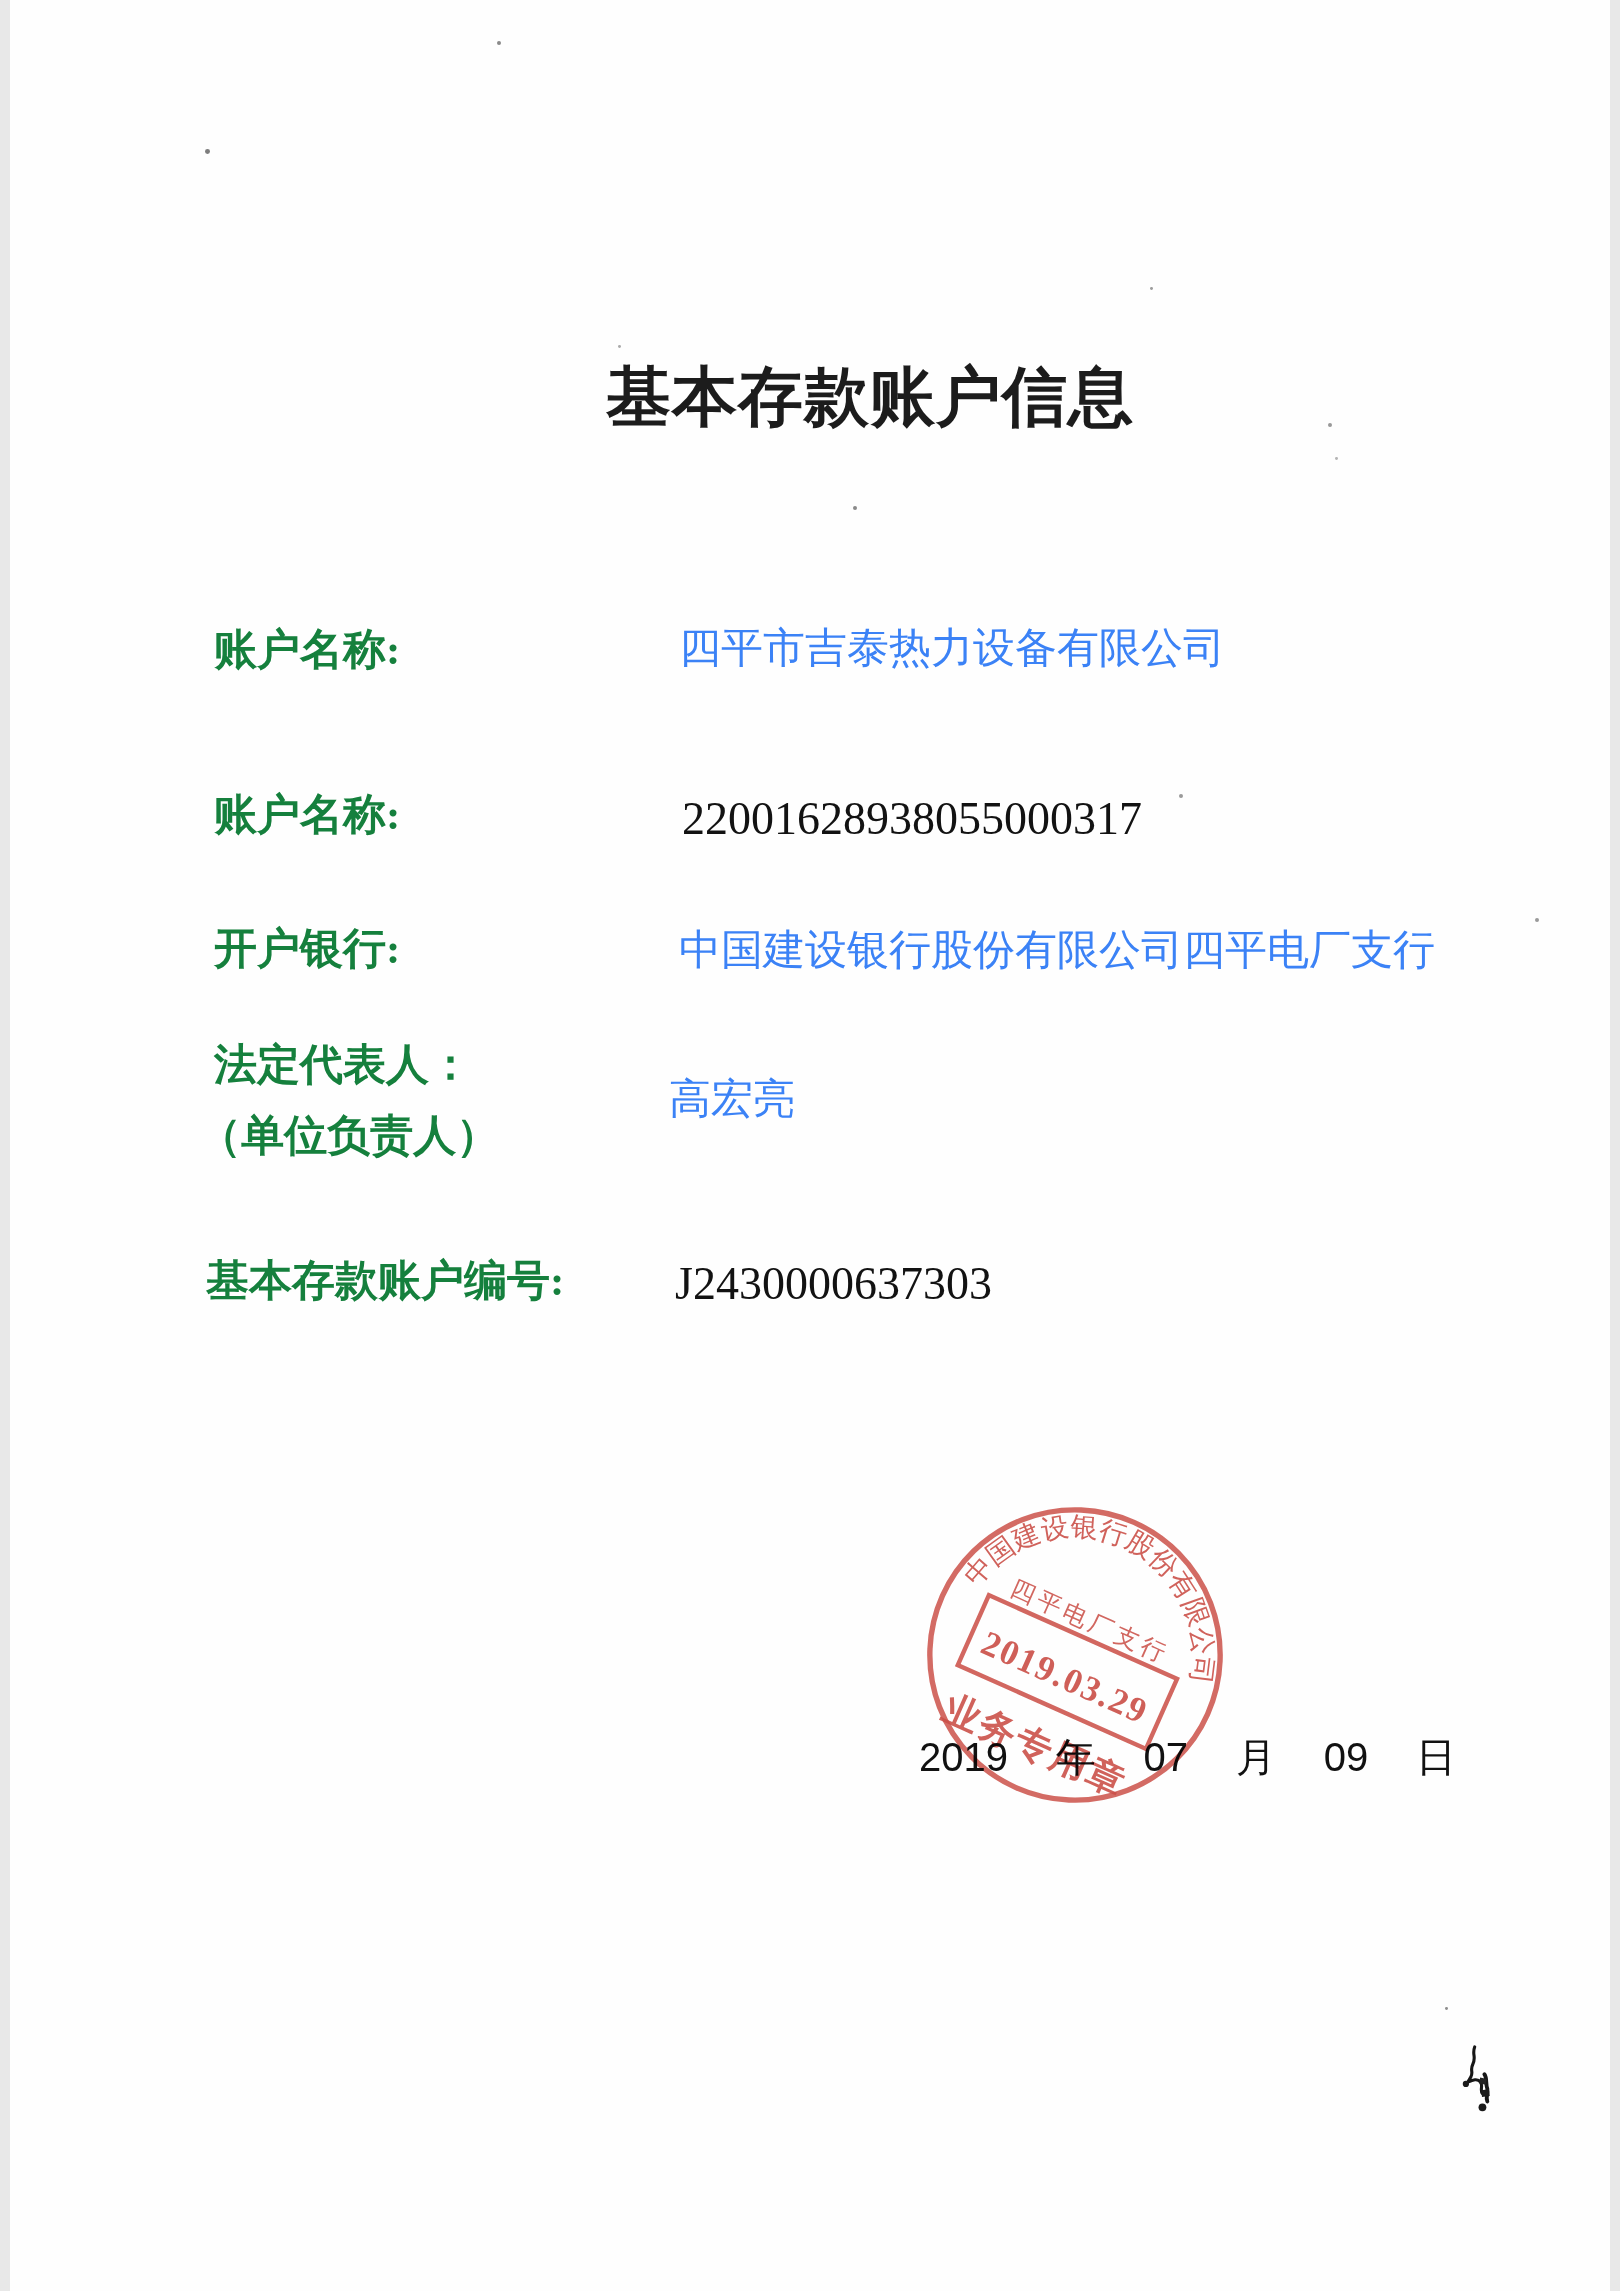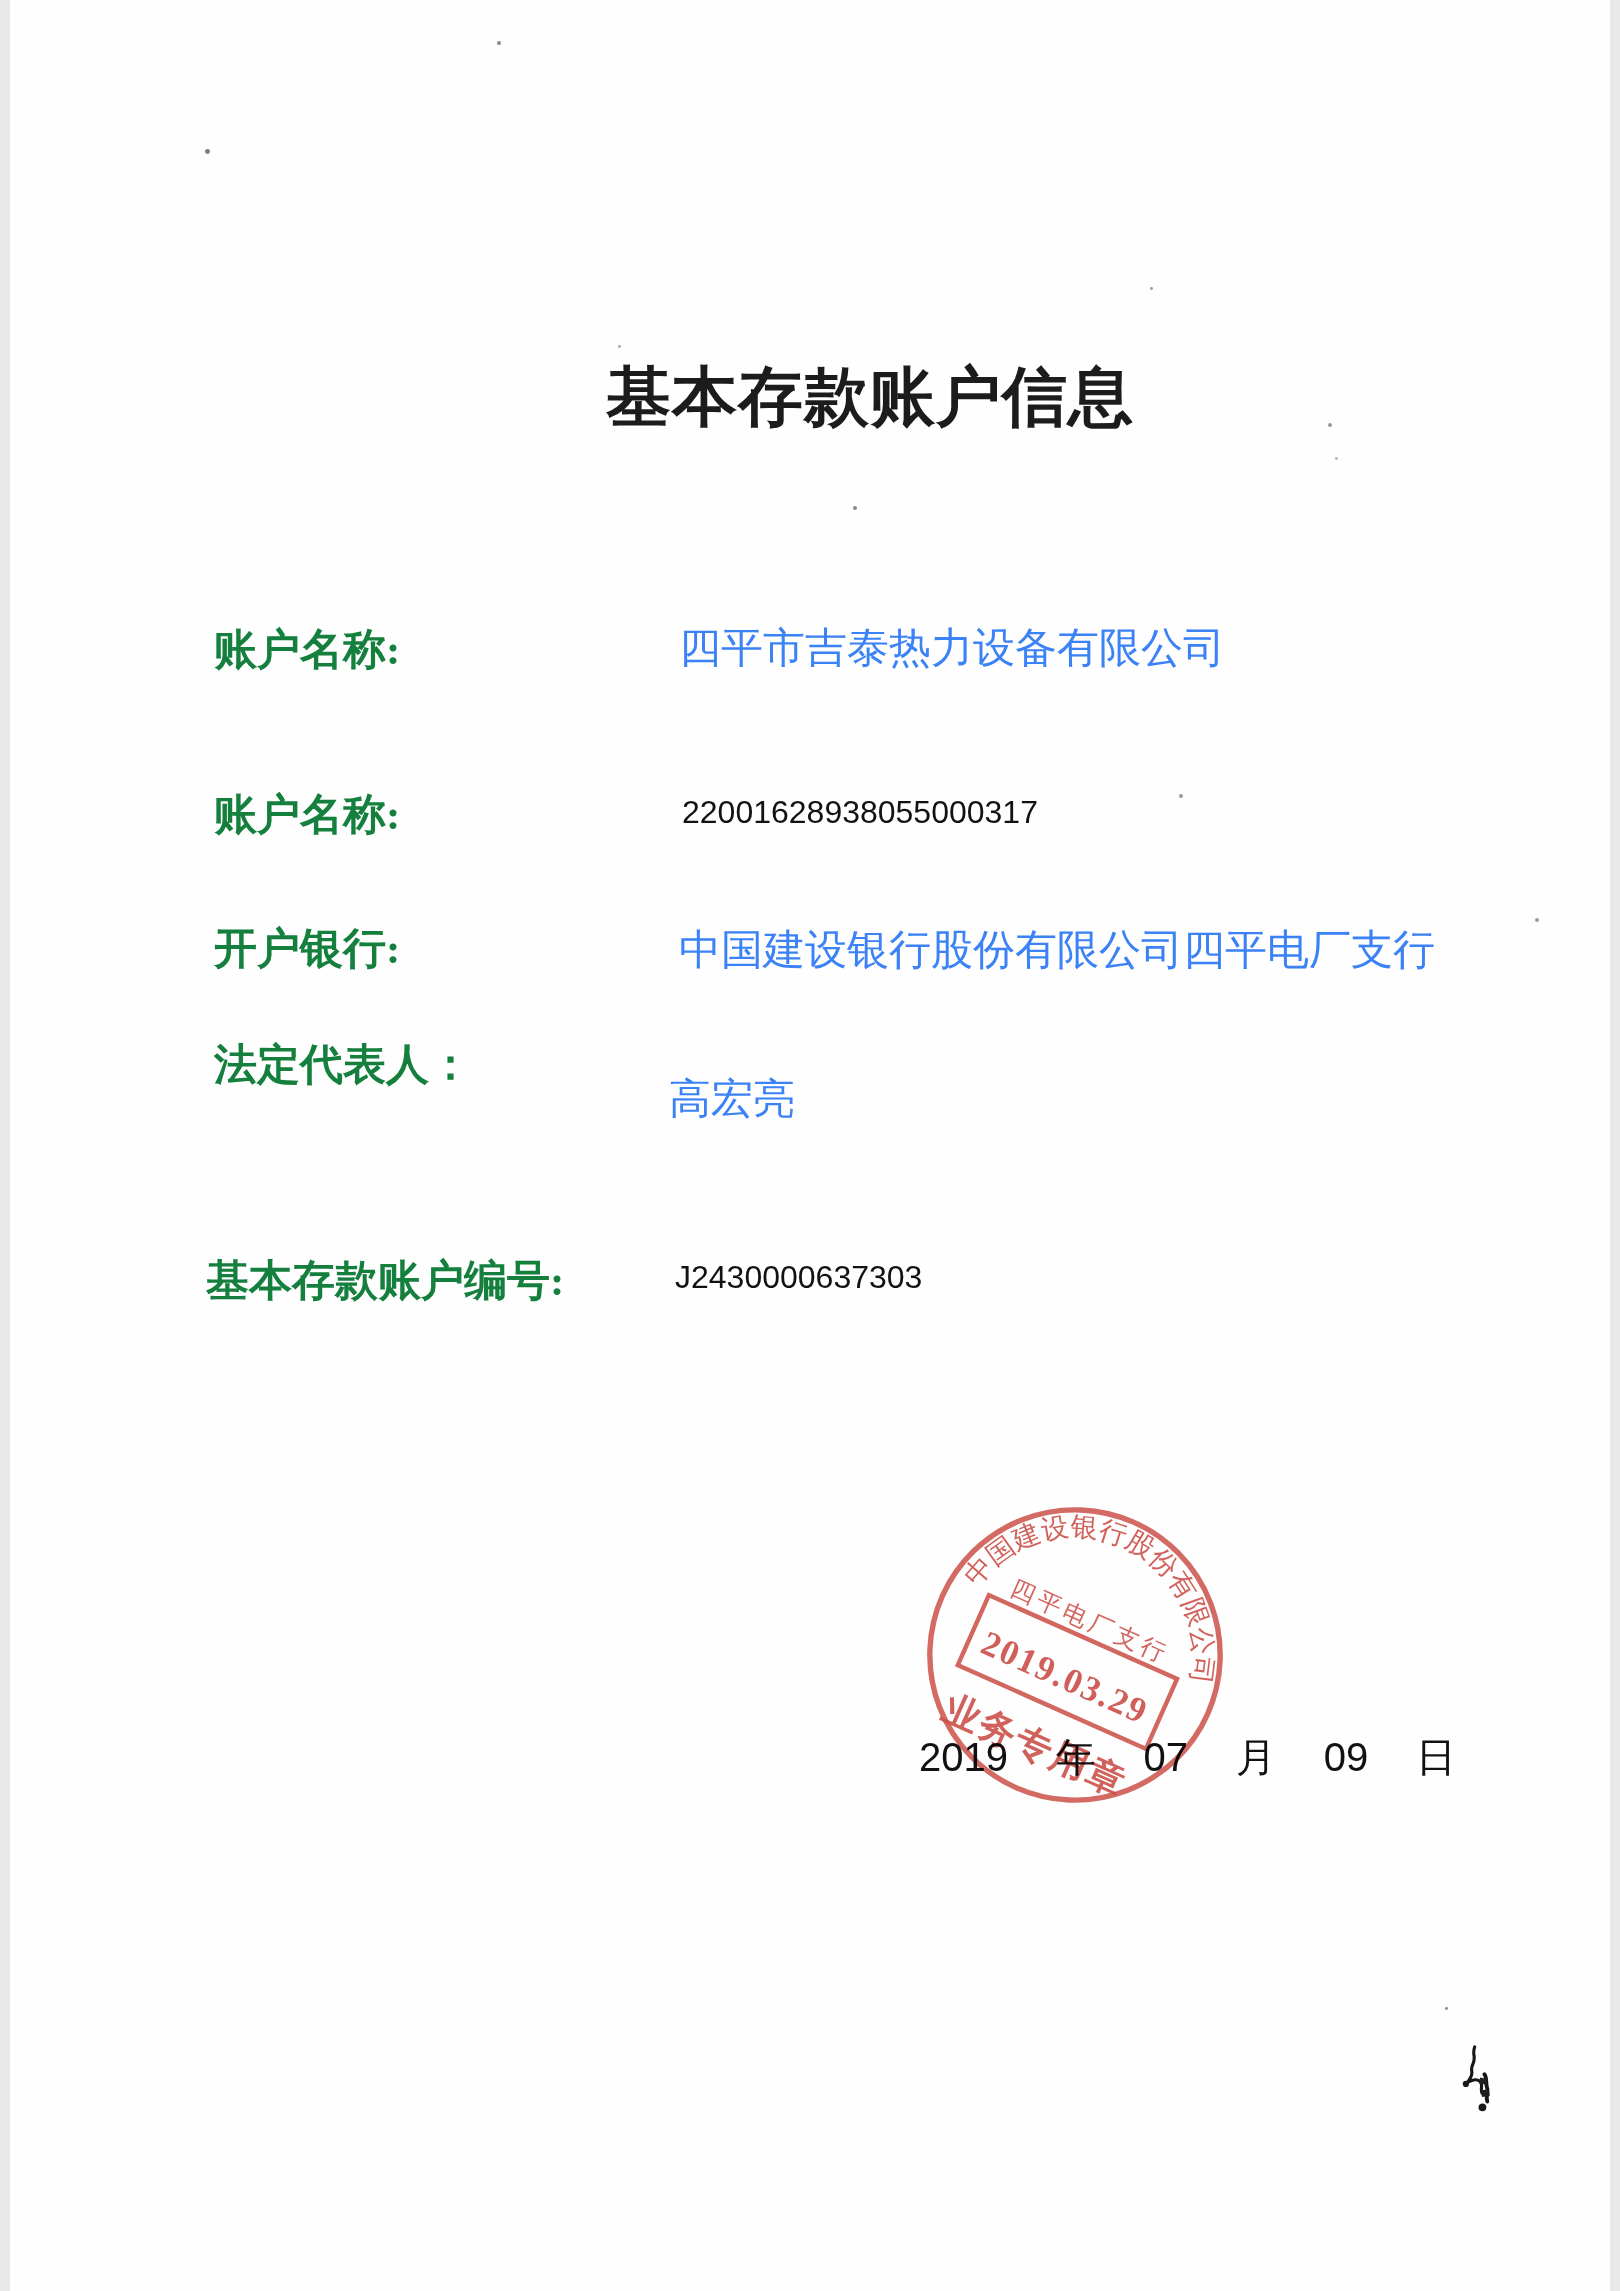--- a/index.html
+++ b/index.html
@@ -30,22 +30,22 @@
   }
   .field-label.two-line{line-height:71px;}
   .field-value{
     font-size:42px;
     font-weight:400;
     line-height:1;
     color:#3b82f6;
     white-space:nowrap;
   }
   .field-value.numeric{
-    font-family:Liberation Sans, sans-serif;
-    font-size:32px;
+    font-family:Liberation Serif, serif;
+    font-size:46px;
     letter-spacing:0px;
     color:#121212;
   }
   .date-line{
     display:flex;
     justify-content:space-between;
     align-items:flex-end;
     width:537px;
     font-family:"Liberation Sans","DejaVu Sans",sans-serif;
     font-size:40px;
@@ -76,20 +76,21 @@
   <div class="abs field-value" style="left:669px;top:627px;">四平市吉泰热力设备有限公司</div>
 
   <div class="abs field-label" style="left:204px;top:793px;">账户名称:</div>
   <div class="abs field-value numeric" style="left:672px;top:796px;">22001628938055000317</div>
 
   <div class="abs field-label" style="left:204px;top:927px;">开户银行:</div>
   <div class="abs field-value" style="left:669px;top:929px;">中国建设银行股份有限公司四平电厂支行</div>
 
   <div class="abs field-label two-line" style="left:204px;top:1029px;">
     <div>法定代表人：</div>
+    <div style="margin-left:-15.7px;">（单位负责人）</div>
   </div>
   <div class="abs field-value" style="left:659px;top:1078px;">高宏亮</div>
 
   <div class="abs field-label" style="left:196px;top:1259px;">基本存款账户编号:</div>
   <div class="abs field-value numeric" style="left:665px;top:1261px;">J2430000637303</div>
 
   <div class="abs date-line" style="left:909px;top:1737px;">
     <span>2019</span>
     <span>年</span>
     <span>07</span>

